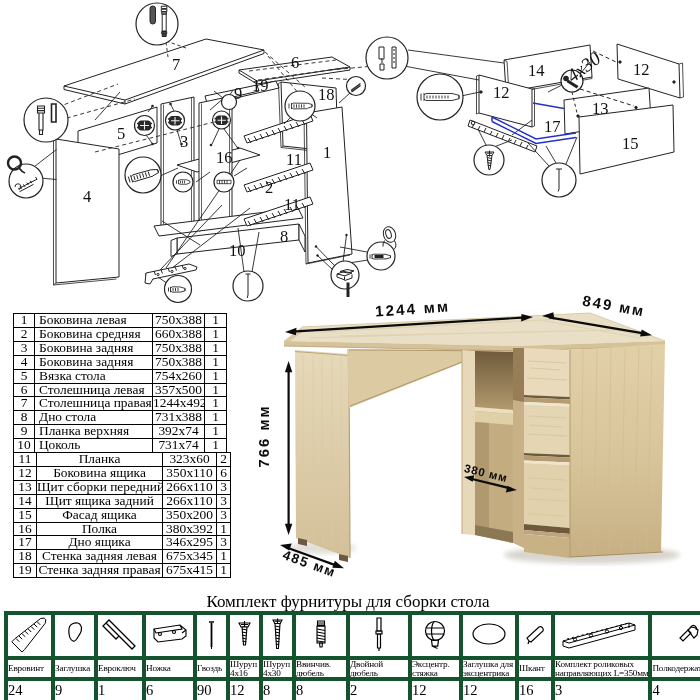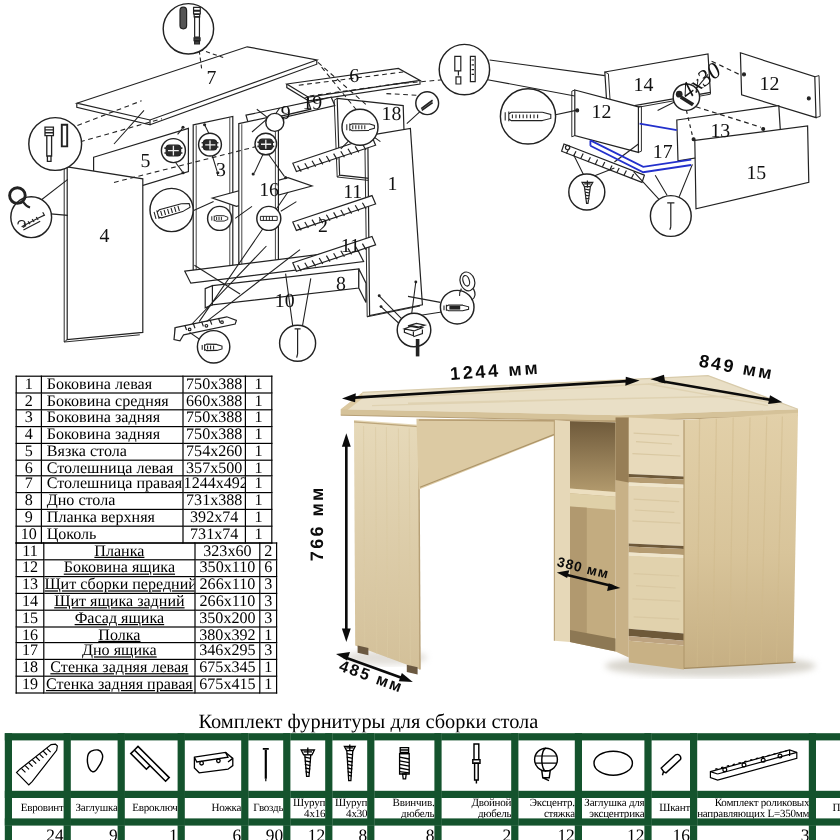--- a/index.html
+++ b/index.html
@@ -4,26 +4,26 @@
 <style>
   html,body{margin:0;padding:0;background:#fff;}
   #page{position:relative;width:700px;height:700px;background:#fff;overflow:hidden;
         font-family:"Liberation Serif",serif;}
   #bg{position:absolute;left:0;top:0;}
   table{border-collapse:collapse;table-layout:fixed;}
   .pt{position:absolute;font-size:13.4px;line-height:1;}
   .pt td{border:1px solid #000;padding:0;height:12.9px;line-height:12.9px;overflow:hidden;white-space:nowrap;}
   .pt .num{text-align:center;}
   .pt .nm{padding-left:4px;}
-  .pt .nmc{text-align:center;text-decoration:underline;}
+  .pt .nmc{text-align:center;}
   .pt .sz{text-align:center;font-family:Liberation Serif, serif;}
   .pt .q{text-align:center;}
-  #title{position:absolute;left:0;top:592px;width:614px;text-align:center;font-size:17px;color:#000;}
+  #title{position:absolute;left:0;top:592px;width:614px;text-align:center;font-size:17px;color:#000;padding-left:41px;}
   #hw{position:absolute;left:4px;top:611px;font-size:9.3px;}
-  #hw td{border:6px solid #14532d;padding:0;text-align:right;overflow:hidden;}
+  #hw td{border:4px solid #14532d;padding:0;text-align:left;overflow:hidden;}
   #hw .ic{height:41px;}
   #hw .nm{height:17px;font-size:9.2px;letter-spacing:-0.2px;}
   #hw .nm div{height:17px;overflow:hidden;line-height:8.4px;display:flex;flex-direction:column;justify-content:center;white-space:nowrap;}
   #hw .ct{height:19px;font-size:14.5px;margin-left:14px;}
 </style>
 </head>
 <body>
 <div id="page">
 <svg id="bg" width="700" height="610" viewBox="0 0 700 610">
 <defs>

